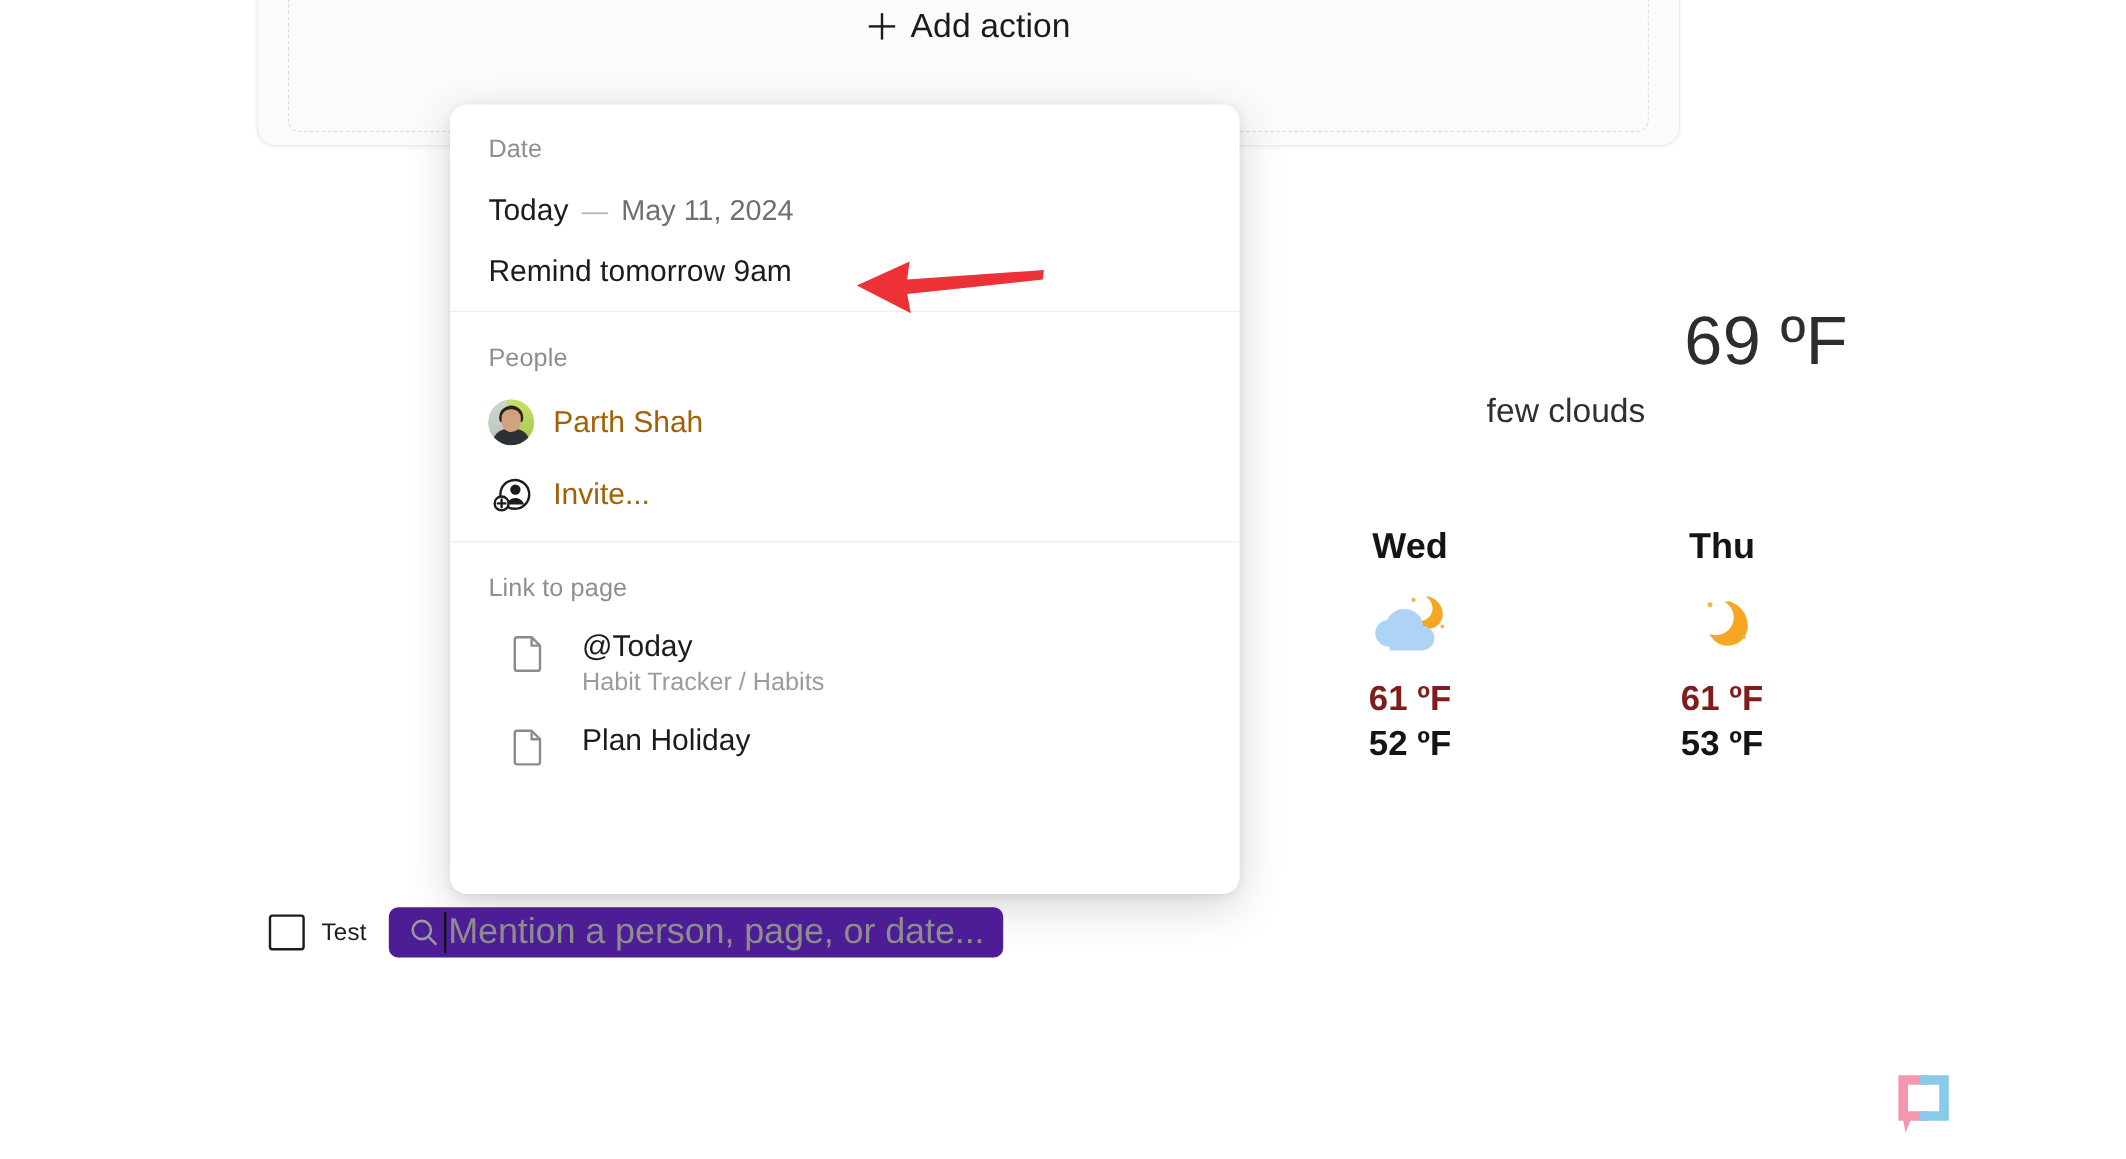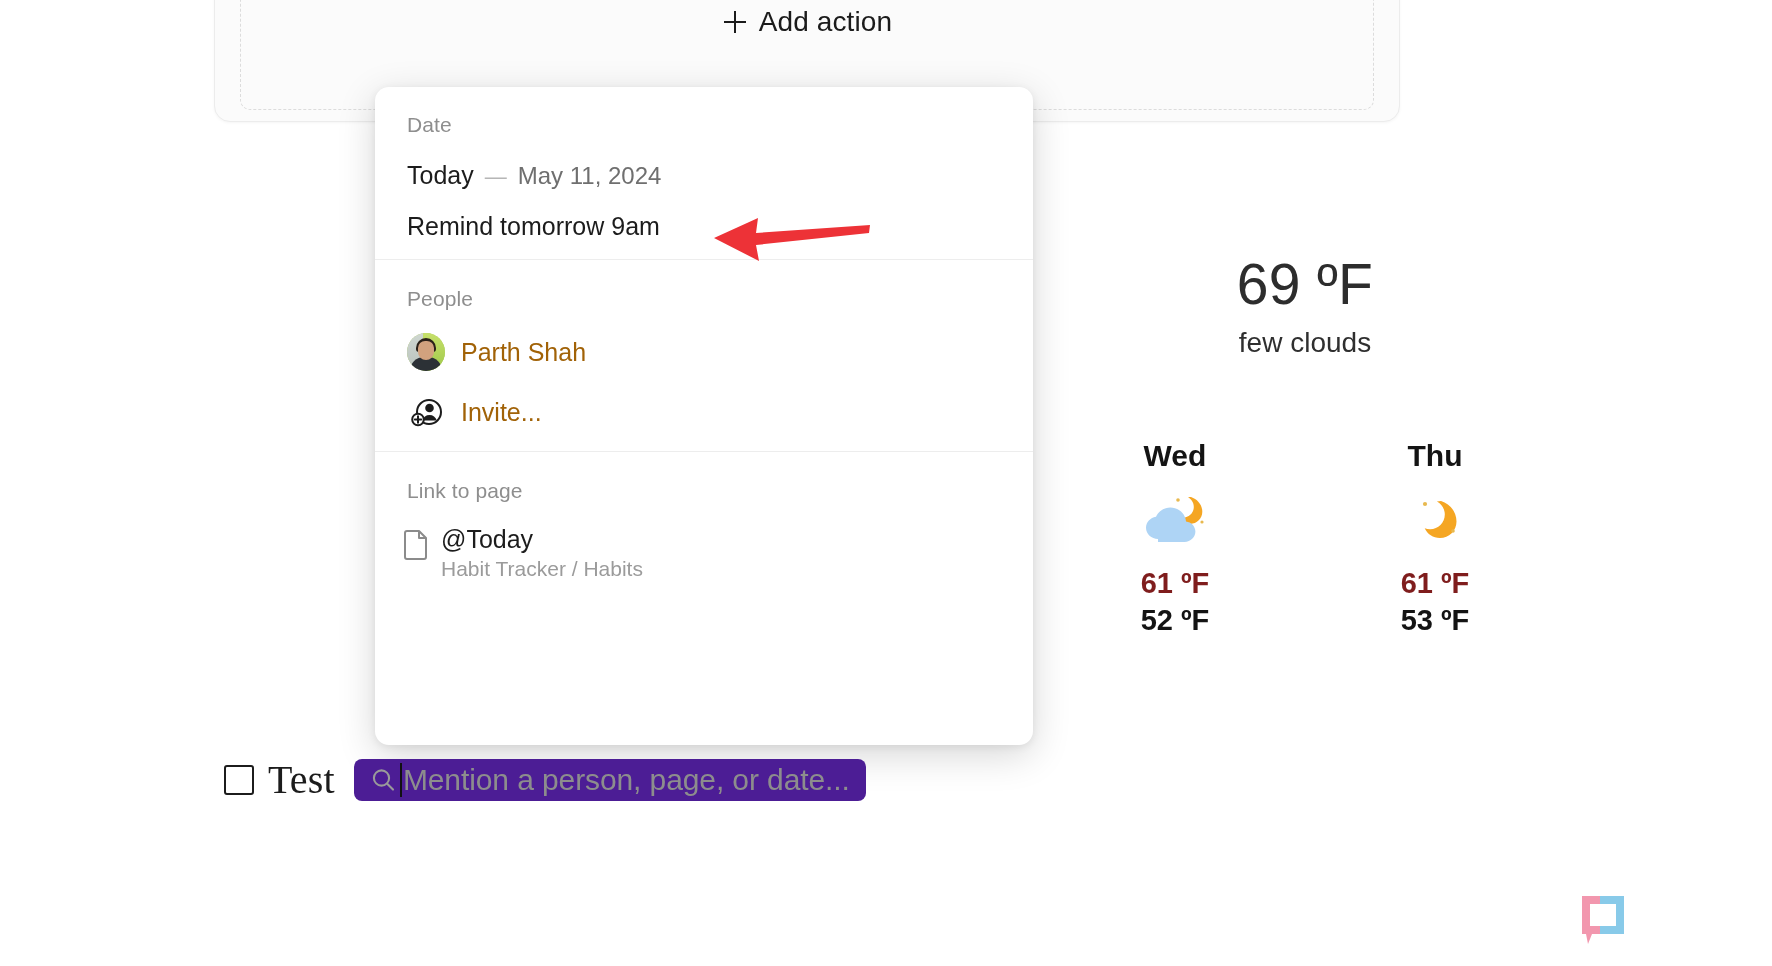--- a/index.html
+++ b/index.html
@@ -168,22 +168,22 @@
 
   .invite-icon {
     width: 38px; height: 38px; flex: 0 0 38px;
     position: relative;
   }
 
   .link-section { padding-top: 27px; }
   .page-row {
     display: flex;
     align-items: flex-start;
-    gap: 8px;
-    padding: 22px 0 0 24px;
+    gap: 28px;
+    padding: 22px 0 0 48px;
     cursor: pointer;
   }
   .page-row .page-texts { display: flex; flex-direction: column; gap: 4px; }
   .page-title-text { font-size: 25px; color: #1c1c1c; line-height: 1.12; }
   .page-sub-text { font-size: 21px; color: #9b9b9b; line-height: 1.15; }
   .doc-icon { width: 34px; height: 34px; flex: 0 0 34px; margin-top: 2px; }
   .habit-icon {
     width: 36px; height: 36px; flex: 0 0 36px; margin-top: 0px;
     border-radius: 9px;
     background: linear-gradient(145deg, #8d8d8d 0%, #5d5d5d 55%, #545454 100%);
@@ -217,20 +217,21 @@
     left: 1070px;
     top: 255px;
     width: 470px;
     text-align: center;
   }
   .weather-temp {
     font-size: 57px;
     color: #2d2d2d;
     letter-spacing: 0.3px;
     line-height: 1.05;
+    text-align: right;
   }
   .weather-desc {
     font-size: 28px;
     color: #2f2f2f;
     margin-top: 12px;
   }
   .forecast {
     display: flex;
     justify-content: space-between;
     padding: 0 10px;
@@ -279,24 +280,23 @@
   .task-checkbox {
     width: 30px;
     height: 30px;
     border: 2.5px solid #1c1c1c;
     border-radius: 3px;
     box-sizing: border-box;
     background: #ffffff;
     cursor: pointer;
   }
   .task-label {
-    font-size: 40px;
+    font-size: 20px;
     color: #1c1c1c;
     letter-spacing: 0.2px;
-    font-family: Liberation Serif, serif;
   }
   .mention-input-wrap {
     display: flex;
     align-items: center;
     gap: 0px;
     background: #4c1d95;
     border-radius: 8px;
     padding: 6px 16px 6px 14px;
     height: 42px;
     box-sizing: border-box;
@@ -400,20 +400,31 @@
           <path d="M20 4v7h7" fill="none" stroke="#8b8b8b" stroke-width="2" stroke-linejoin="round"></path>
         </svg>
       </span>
       <span class="page-texts">
         <span class="page-title-text">@Today</span>
         <span class="page-sub-text">Habit Tracker / Habits</span>
       </span>
     </div>
 
 
+    <div class="page-row">
+      <span class="doc-icon">
+        <svg width="34" height="34" viewBox="0 0 34 34" aria-hidden="true">
+          <path d="M8 4h12l7 7v19a2 2 0 0 1-2 2H8a2 2 0 0 1-2-2V6a2 2 0 0 1 2-2z" fill="none" stroke="#8b8b8b" stroke-width="2" stroke-linejoin="round"></path>
+          <path d="M20 4v7h7" fill="none" stroke="#8b8b8b" stroke-width="2" stroke-linejoin="round"></path>
+        </svg>
+      </span>
+      <span class="page-texts">
+        <span class="page-title-text">Plan Holiday</span>
+      </span>
+    </div>
   </div>
 </div>
 
 <div class="red-arrow">
   <svg width="160" height="56" viewBox="0 0 160 56" aria-hidden="true">
     <path d="M2 26 L46 6 L44 21 L158 13 L157 21 L44 33 L47 49 Z" fill="#ED3237"></path>
   </svg>
 </div>
 
 <div class="weather">

